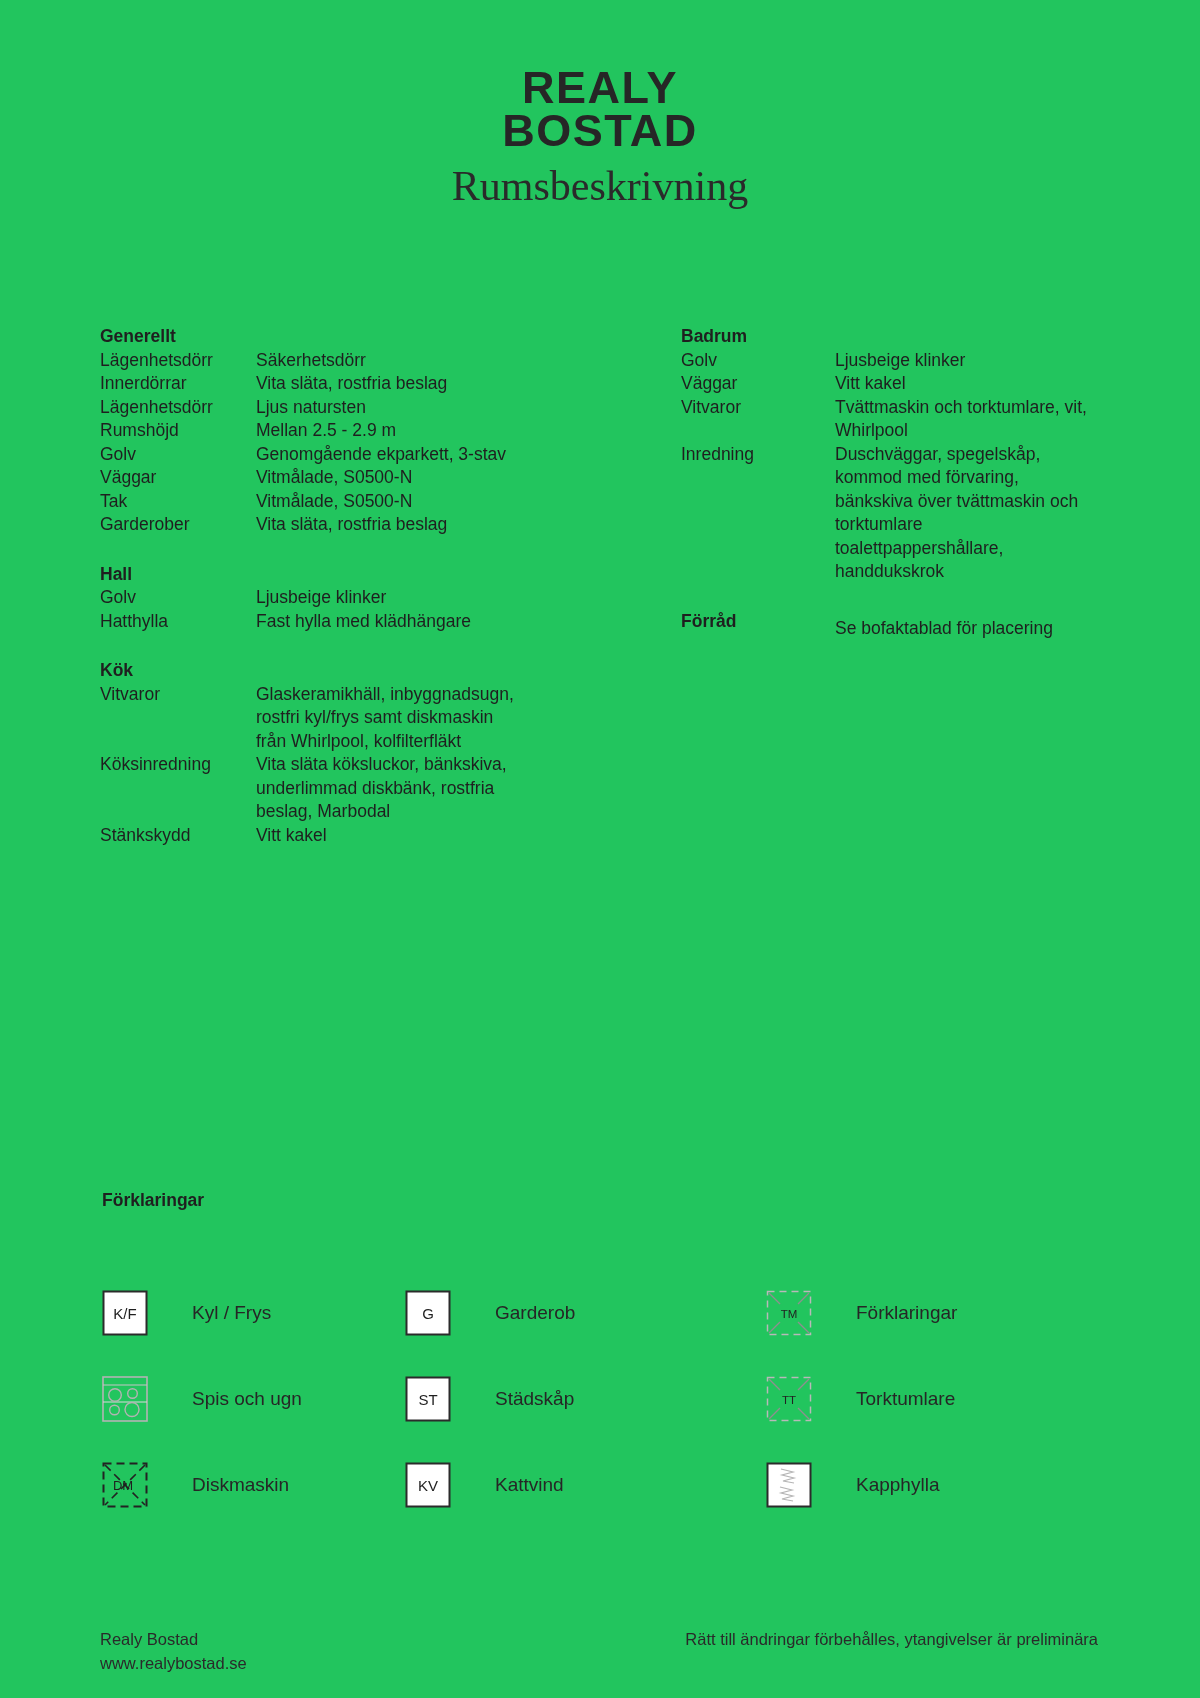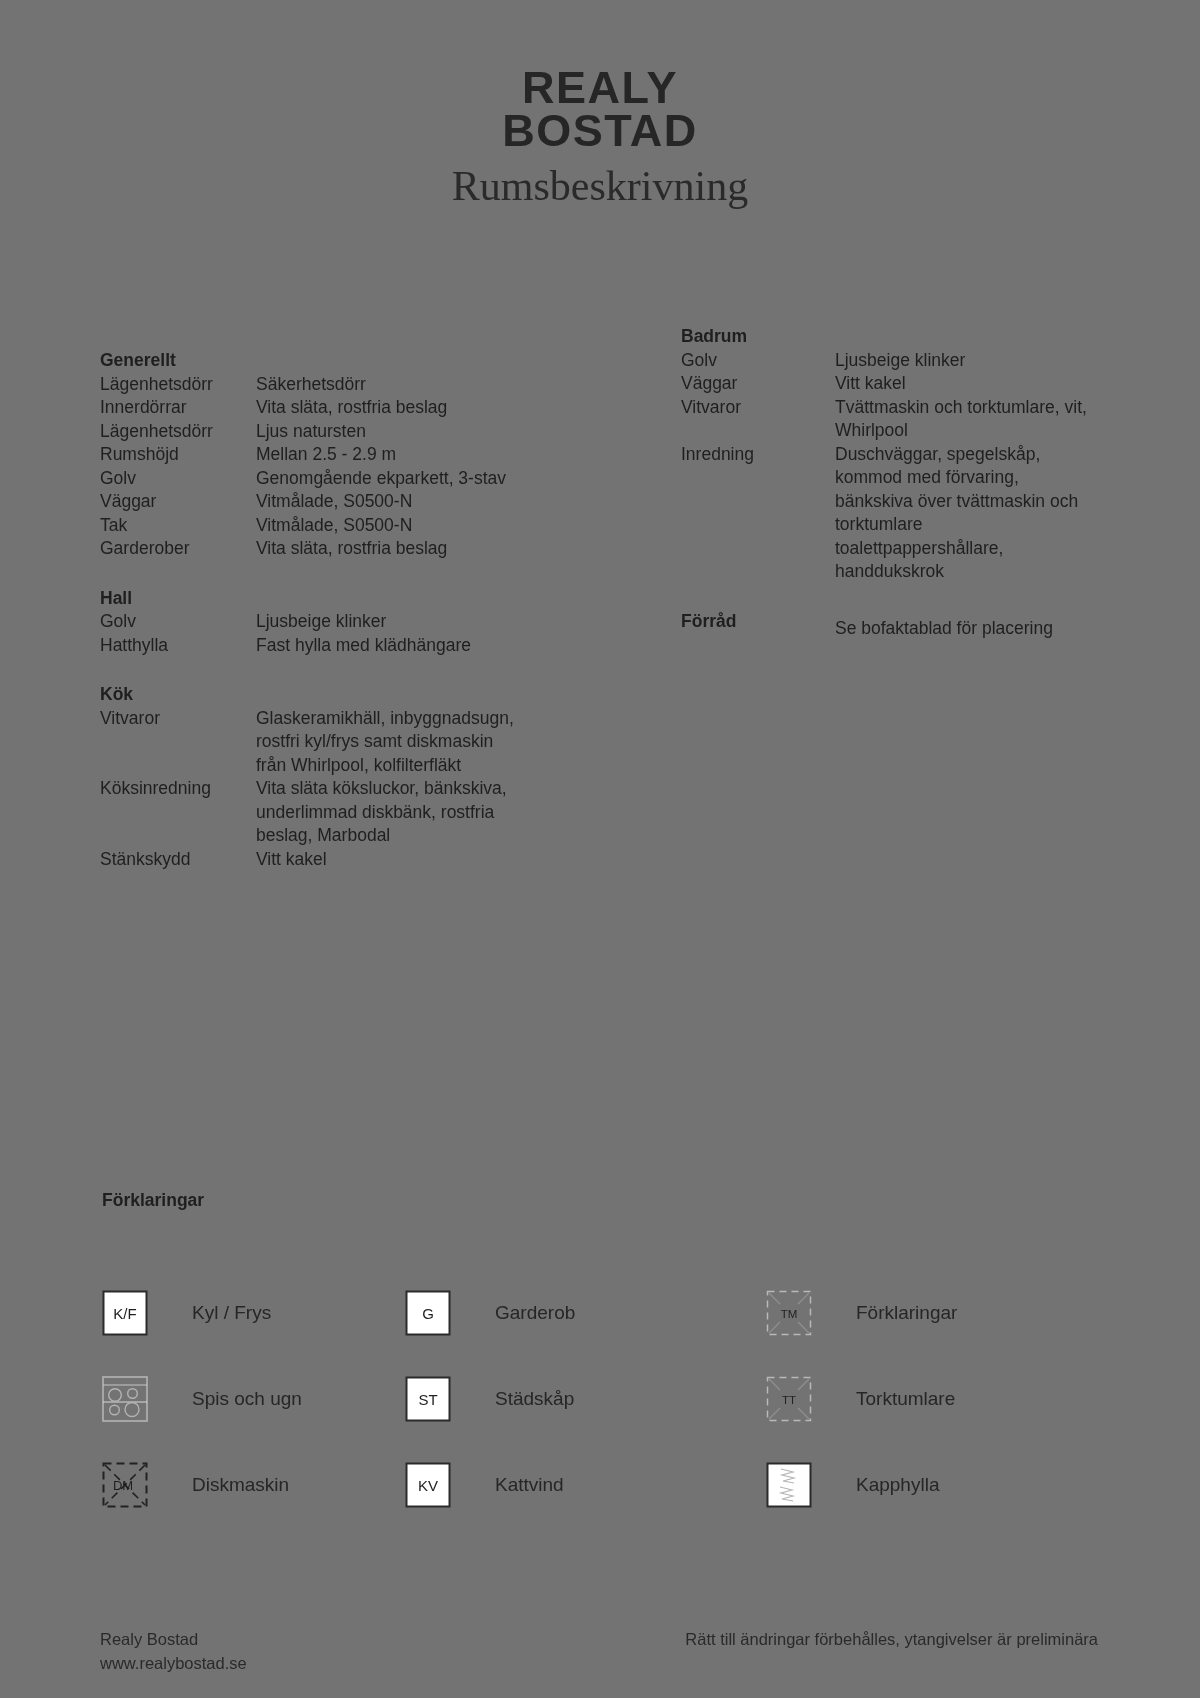--- a/index.html
+++ b/index.html
@@ -1,27 +1,27 @@
 <!DOCTYPE html>
 <html><head>
 <meta charset="utf-8">
 <style>
   html,body{margin:0;padding:0;background:#ffffff;}
-  .page{position:relative;width:1200px;height:1698px;background:#737373;overflow:hidden;
+  .page{position:relative;width:1200px;height:1698px;background:#22c55e;overflow:hidden;
         font-family:"Liberation Sans",sans-serif;color:#1f1f1f;}
 
   
   .brand{position:absolute;top:66px;left:0;width:100%;text-align:center;
          font-weight:700;font-size:45px;line-height:43px;letter-spacing:1.5px;color:#262626;}
   .subtitle{position:absolute;top:162px;left:0;width:100%;text-align:center;
             font-family:"Liberation Serif",serif;font-size:42px;line-height:48px;color:#2a2a2a;}
 
   
   .col{position:absolute;top:325px;font-size:17.5px;line-height:23.5px;}
-  .col-left{left:100px;width:480px;margin-top:24px;}
+  .col-left{left:100px;width:480px;}
   .col-right{left:681px;width:440px;}
   .section{margin-bottom:26px;}
   .sec-title{font-weight:700;}
   .row{display:flex;}
   .label{width:156px;flex:none;}
   .col-right .label{width:154px;}
   .value{white-space:pre-line;flex:1;}
   .section.inline{display:flex;}
   .section.inline .sec-title{width:156px;flex:none;}
   .col-right .section.inline .sec-title{width:154px;}

